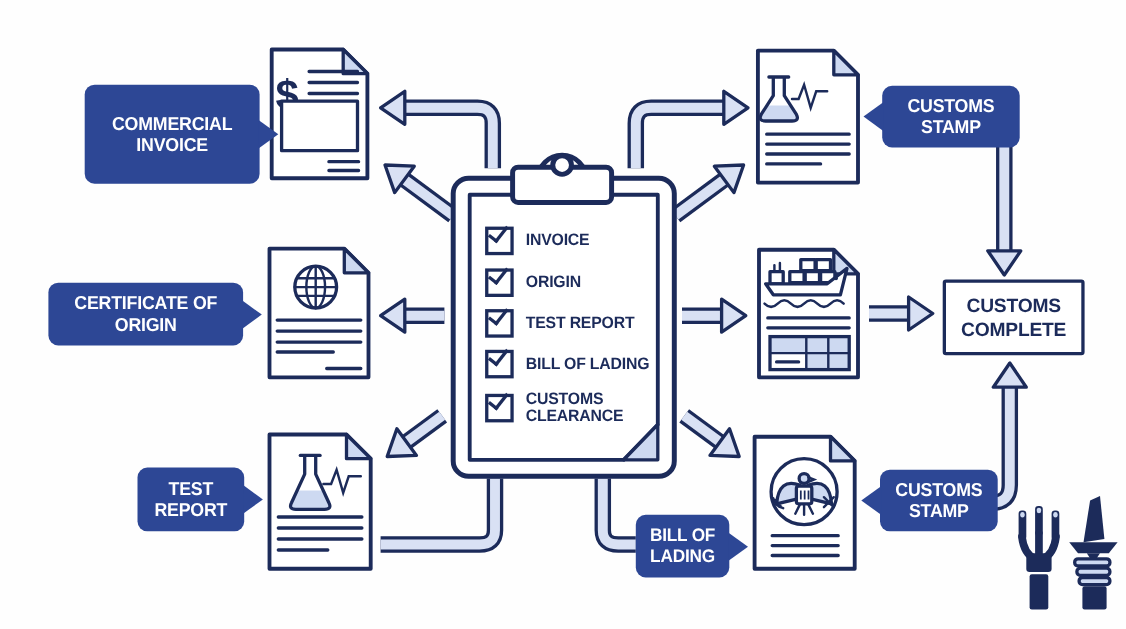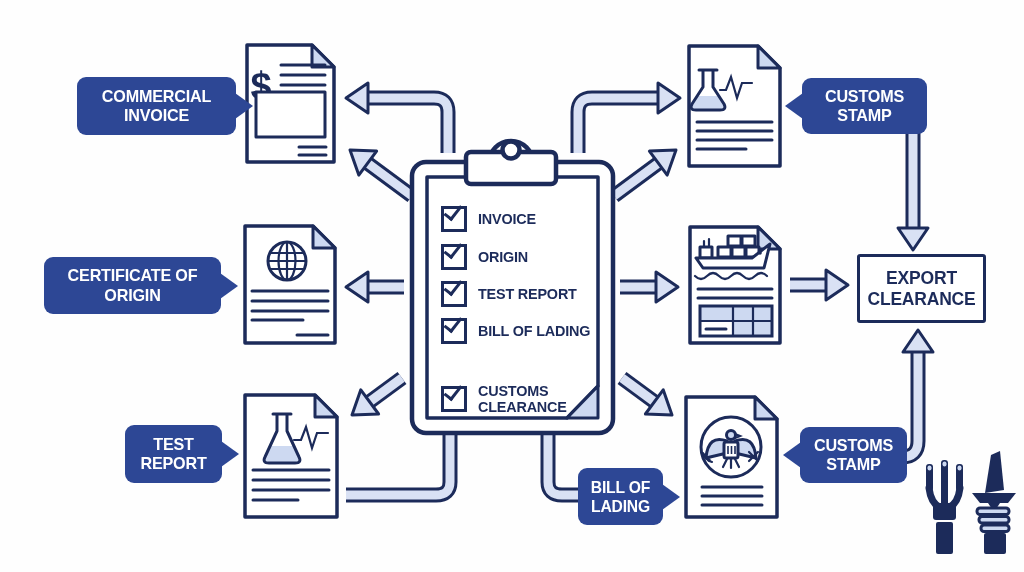--- a/index.html
+++ b/index.html
@@ -219,21 +219,21 @@
         <path class="nv" d="M972,493 L1016,493 L1008,503 L980,503 Z"></path>
         <path class="nv" d="M988,503 L994,512 L1000,503 Z"></path>
         <rect class="fl" x="977" y="508" width="32" height="6.5" rx="3" stroke-width="2"></rect>
         <rect class="fl" x="979" y="516.5" width="30" height="6.5" rx="3" stroke-width="2"></rect>
         <rect class="fl" x="981" y="525" width="28" height="6.5" rx="3" stroke-width="2"></rect>
         <rect class="nv" x="984" y="533" width="22" height="21" rx="2"></rect>
       </g>
     </g>
   </svg>
 
-  <div class="lbl pt-right" style="left:77px;top:77px;width:143px;height:58px;padding:0 8px;">
+  <div class="lbl pt-right" style="left:77px;top:77px;width:143px;height:58px;padding:16px 8px;">
     <span class="cond">COMMERCIAL INVOICE</span>
   </div>
 
   <div class="lbl pt-right" style="left:44px;top:257px;width:177px;height:57px;padding:0 16px;box-sizing:border-box;">
     <span class="cond">CERTIFICATE OF ORIGIN</span>
   </div>
 
   <div class="lbl pt-right" style="left:125px;top:425px;width:97px;height:58px;padding:0 6px;box-sizing:border-box;">
     <span class="cond">TEST REPORT</span>
   </div>
@@ -244,37 +244,37 @@
 
   <div class="lbl pt-left" style="left:800px;top:427px;width:107px;height:56px;padding:0 6px;box-sizing:border-box;">
     <span class="cond">CUSTOMS STAMP</span>
   </div>
 
   <div class="lbl pt-right" style="left:578px;top:468px;width:85px;height:57px;padding:0 6px;box-sizing:border-box;font-size:16.5px;">
     <span class="cond">BILL OF LADING</span>
   </div>
 
   <div class="export-box" style="left:857px;top:254px;width:123px;height:63px;">
-    <span class="cond">EXPORT CLEARANCE</span>
+    <span class="cond">CUSTOMS COMPLETE</span>
   </div>
 
   <div class="chk-row" style="left:441px;top:244px;">
     <span class="cb"></span>
     <span class="chk-label">ORIGIN</span>
   </div>
   <div class="chk-row" style="left:441px;top:206px;">
     <span class="cb"></span>
     <span class="chk-label">INVOICE</span>
   </div>
   <div class="chk-row" style="left:441px;top:281px;">
     <span class="cb"></span>
     <span class="chk-label">TEST REPORT</span>
   </div>
   <div class="chk-row" style="left:441px;top:318px;">
     <span class="cb"></span>
     <span class="chk-label">BILL OF LADING</span>
   </div>
-  <div class="chk-row" style="left:441px;top:355px;margin-top:28px;">
+  <div class="chk-row" style="left:441px;top:355px;">
     <span class="cb"></span>
     <span class="chk-label">CUSTOMS CLEARANCE</span>
   </div>
 
 </div>
 
 </body></html>

